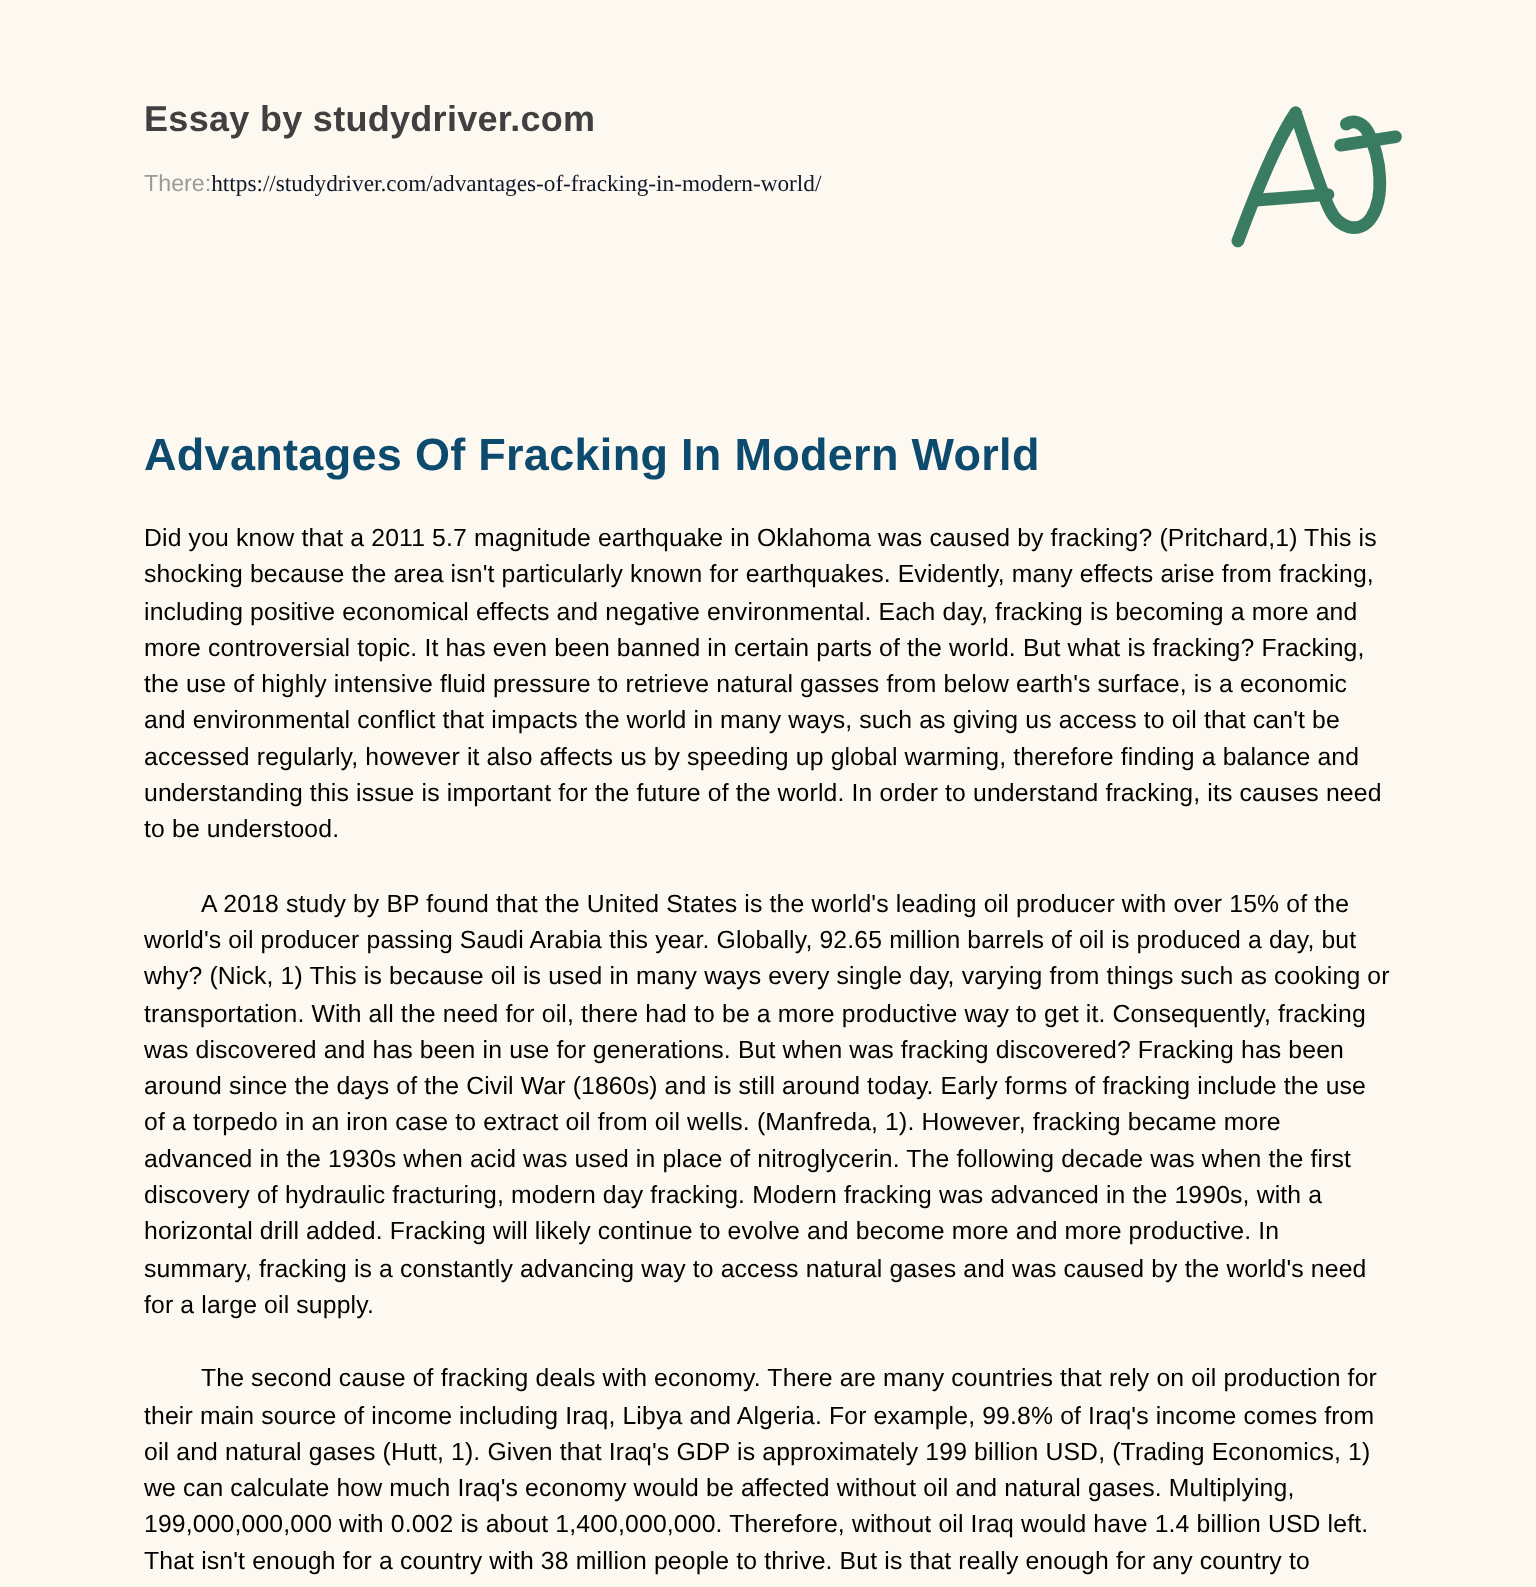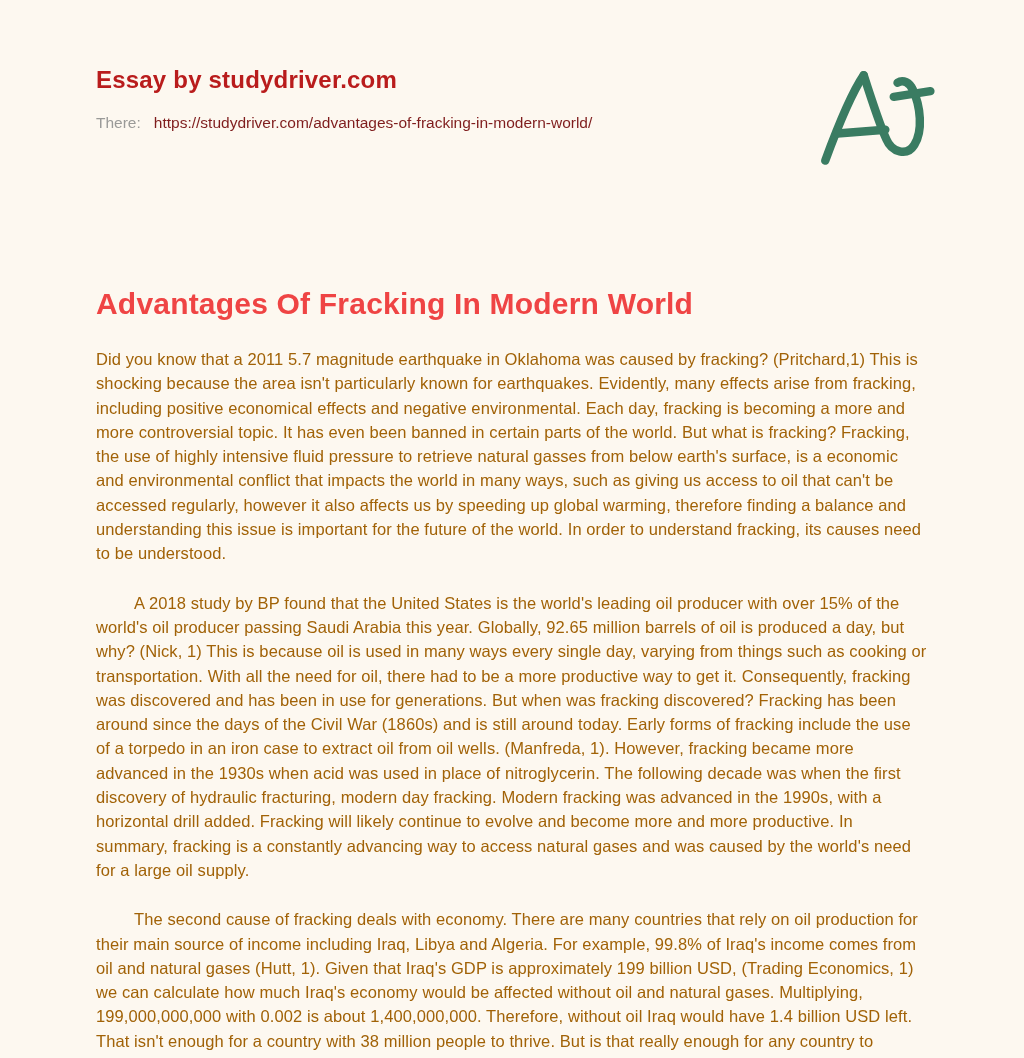--- a/index.html
+++ b/index.html
@@ -19,56 +19,57 @@
     display: flex;
     justify-content: space-between;
     align-items: flex-start;
     padding: 66px 88px 0 96px;
   }
   .site-heading {
     margin: 0;
     font-size: 24px;
     font-weight: 700;
     letter-spacing: 0.2px;
-    color: #b91c1c;
+    color: #404040;
   }
   .source-line {
     margin: 20px 0 0 0;
     font-size: 15.5px;
     color: #9a9a98;
   }
   .source-line a {
-    color: #7f1d1d;
+    color: #0f172a;
     text-decoration: none;
-    margin-left: 13px;
+    margin-left: 0;
+    font-family: Liberation Serif, serif;
   }
   .logo {
     width: 122px;
     height: 110px;
     margin-top: -4px;
     flex-shrink: 0;
   }
   .logo svg { width: 100%; height: 100%; }
   .main {
     padding: 0 96px;
   }
   .essay-title {
     margin: 114px 0 0 0;
     font-size: 30px;
     font-weight: 700;
     letter-spacing: 0.2px;
-    color: #ef4444;
+    color: #0c4a6e;
     line-height: 1.2;
   }
   .para {
     margin: 25px 0 0 0;
     max-width: 832px;
     font-size: 16.5px;
     line-height: 24.3px;
-    color: #a16207;
+    color: #000000;
     letter-spacing: 0.1px;
   }
   .para.indent { text-indent: 38px; }
 </style>
 </head>
 <body>
 
 <div class="page">
 
   <div class="header">

